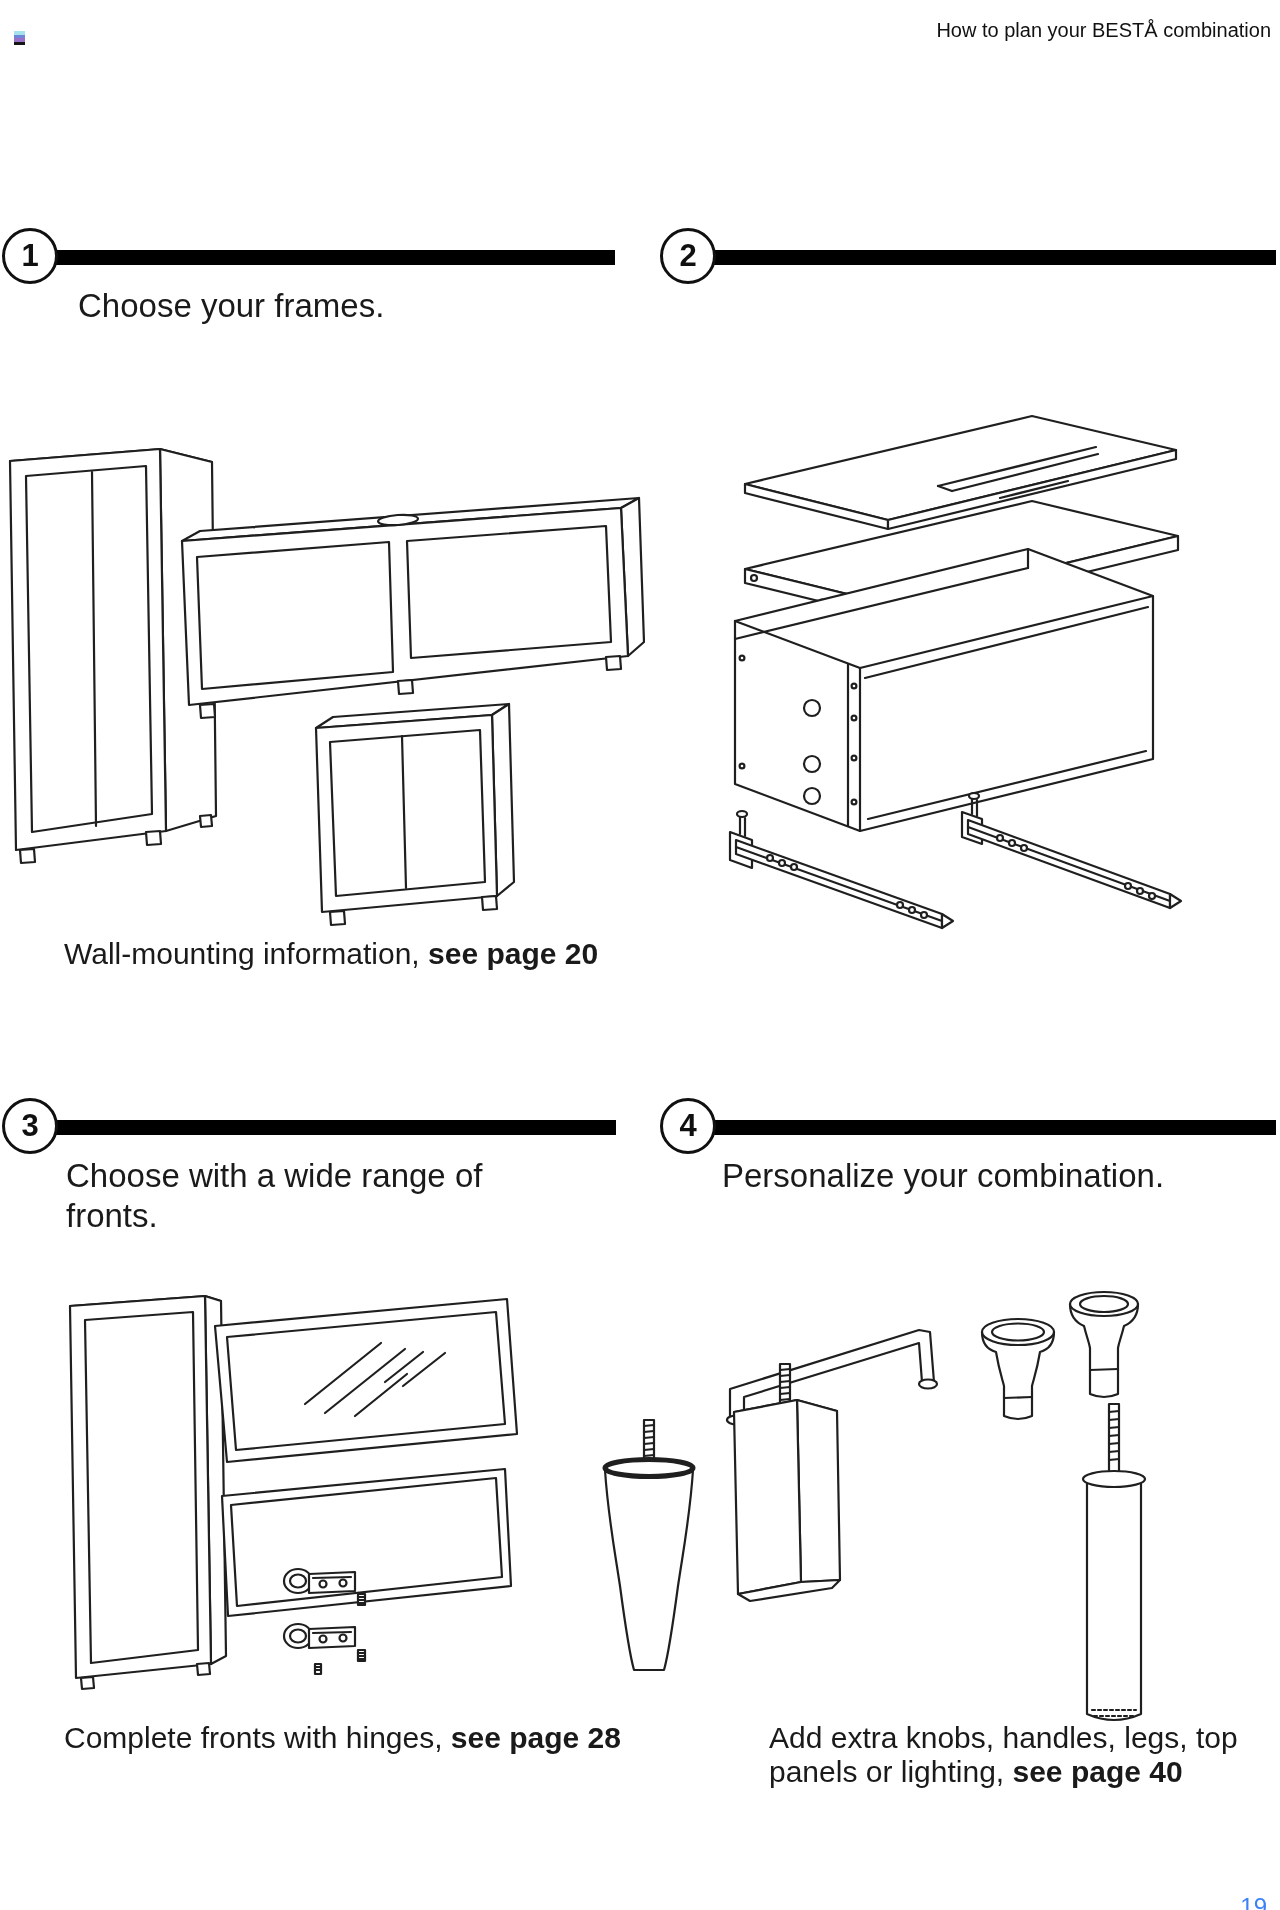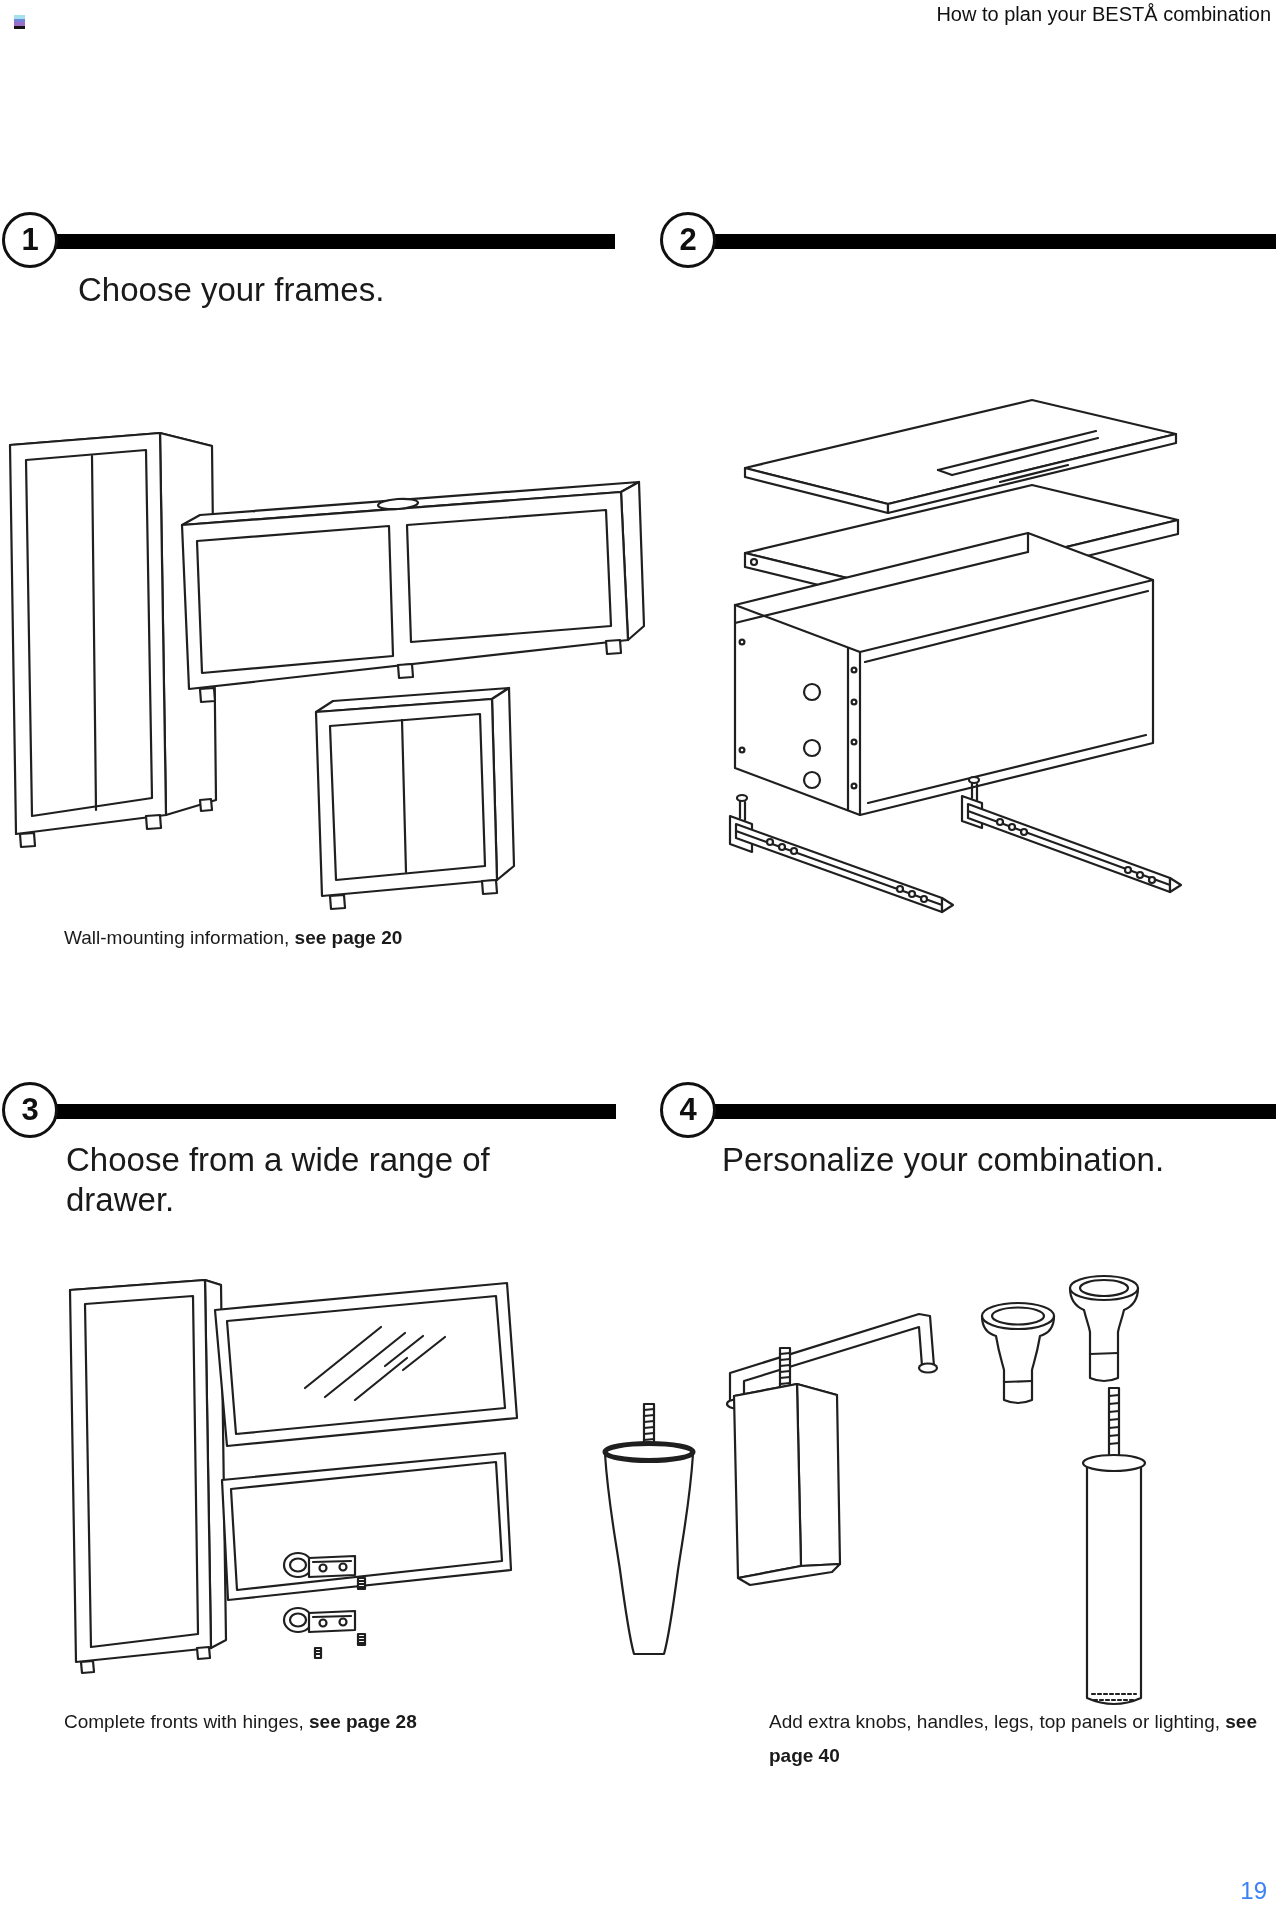--- a/index.html
+++ b/index.html
@@ -3,21 +3,21 @@
 <meta charset="utf-8">
 <style>
   html,body{margin:0;padding:0;}
   body{
     width:1280px;height:1910px;
     background:#ffffff;
     font-family:"Liberation Sans","DejaVu Sans",sans-serif;
     position:relative;overflow:hidden;
     color:#1a1a1a;
   }
-  .page{position:absolute;inset:0;}
+  .page{position:absolute;inset:0;margin-top:16px;}
   
   .corner-icon{position:absolute;left:14px;top:15px;width:11px;height:14px;display:flex;flex-direction:column;}
   .corner-icon div{flex:1;}
   
   .header-title{
     position:absolute;top:1px;right:9px;
     font-size:20px;line-height:26px;color:#111;
     white-space:nowrap;
   }
   
@@ -25,21 +25,21 @@
     position:absolute;width:50px;height:50px;border:3px solid #101010;border-radius:50%;
     background:#fff;z-index:2;
     display:flex;align-items:center;justify-content:center;
     font-size:31px;font-weight:bold;color:#101010;
   }
   .rule{position:absolute;height:15px;background:#000;z-index:1;}
   .step-title{
     position:absolute;font-size:33px;font-weight:400;color:#1a1a1a;line-height:40px;margin:0;
   }
   .caption{
-    position:absolute;font-size:19px;line-height:34px;color:#1a1a1a;margin:0;
+    position:absolute;font-size:30px;line-height:34px;color:#1a1a1a;margin:0;
   }
   .caption b{font-weight:700;}
   .illus{position:absolute;}
   .page-num{position:absolute;top:1877px;right:13px;font-size:24px;color:#3b82f6;}
   svg{display:block;}
 </style>
 </head>
 <body>
 
 <div class="page">
@@ -174,21 +174,21 @@
             <circle cx="452" cy="490" r="3"></circle>
           <polygon points="470,488 481,495 470,502"></polygon>
         </g>
       </g>
     </svg>
   </div>
 
 
   <div class="num-circle" style="left:2px;top:1082px;">3</div>
   <div class="rule" style="left:50px;top:1104px;width:566px;"></div>
-  <h2 class="step-title" style="left:66px;top:1140px;width:450px;">Choose from a wide range of drawer.</h2>
+  <h2 class="step-title" style="left:66px;top:1140px;width:450px;">Choose with a wide range of fronts.</h2>
 
   <div class="illus" style="left:55px;top:1270px;">
     <svg width="480" height="440" viewBox="0 0 480 440">
       <g stroke="#1f1f1f" stroke-width="2.2" fill="#fff" stroke-linejoin="round" stroke-linecap="round">
 
         <g>
           <polygon points="15,20 150,10 166,15 31,25"></polygon>
           <polygon points="150,10 166,15 171,370 156,378"></polygon>
           <polygon points="15,20 150,10 156,378 21,392"></polygon>
           <polygon points="30,34 138,26 143,364 36,377"></polygon>

